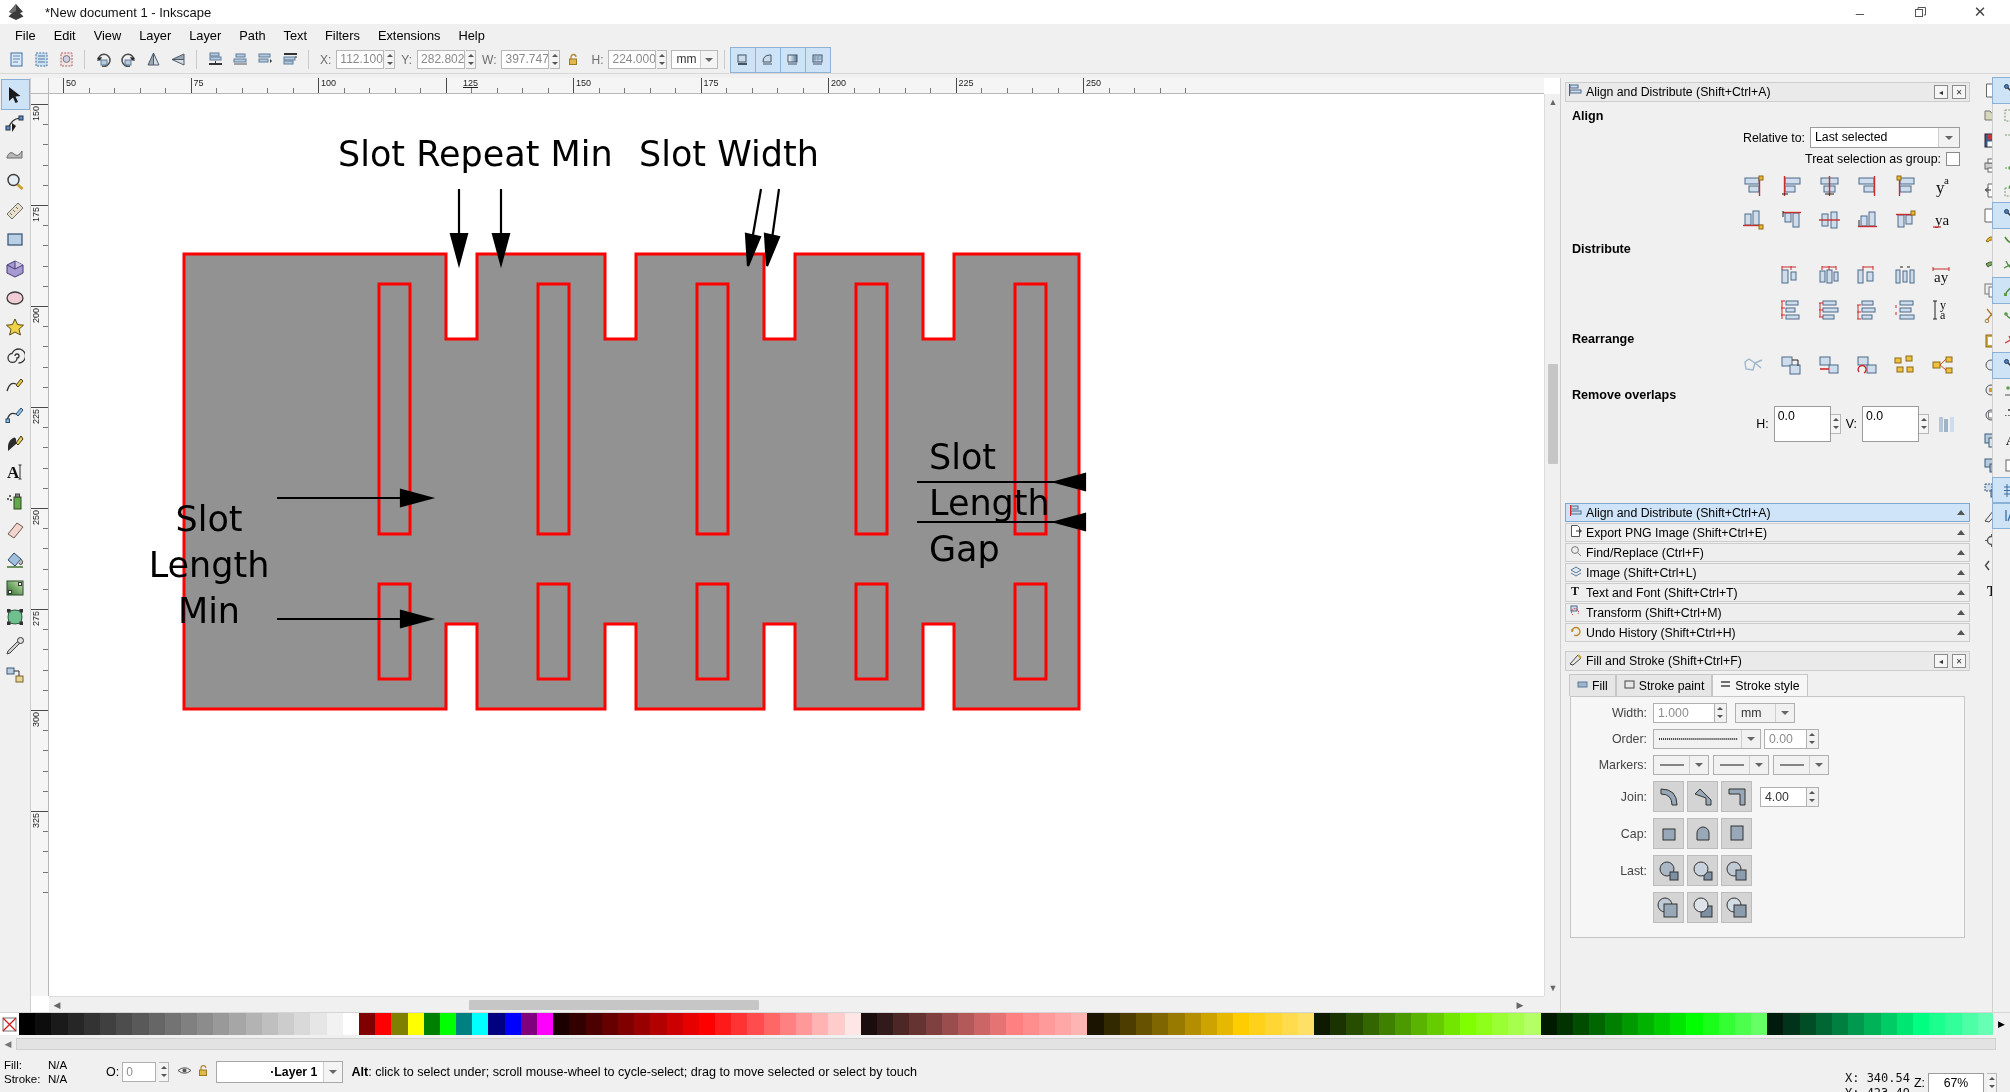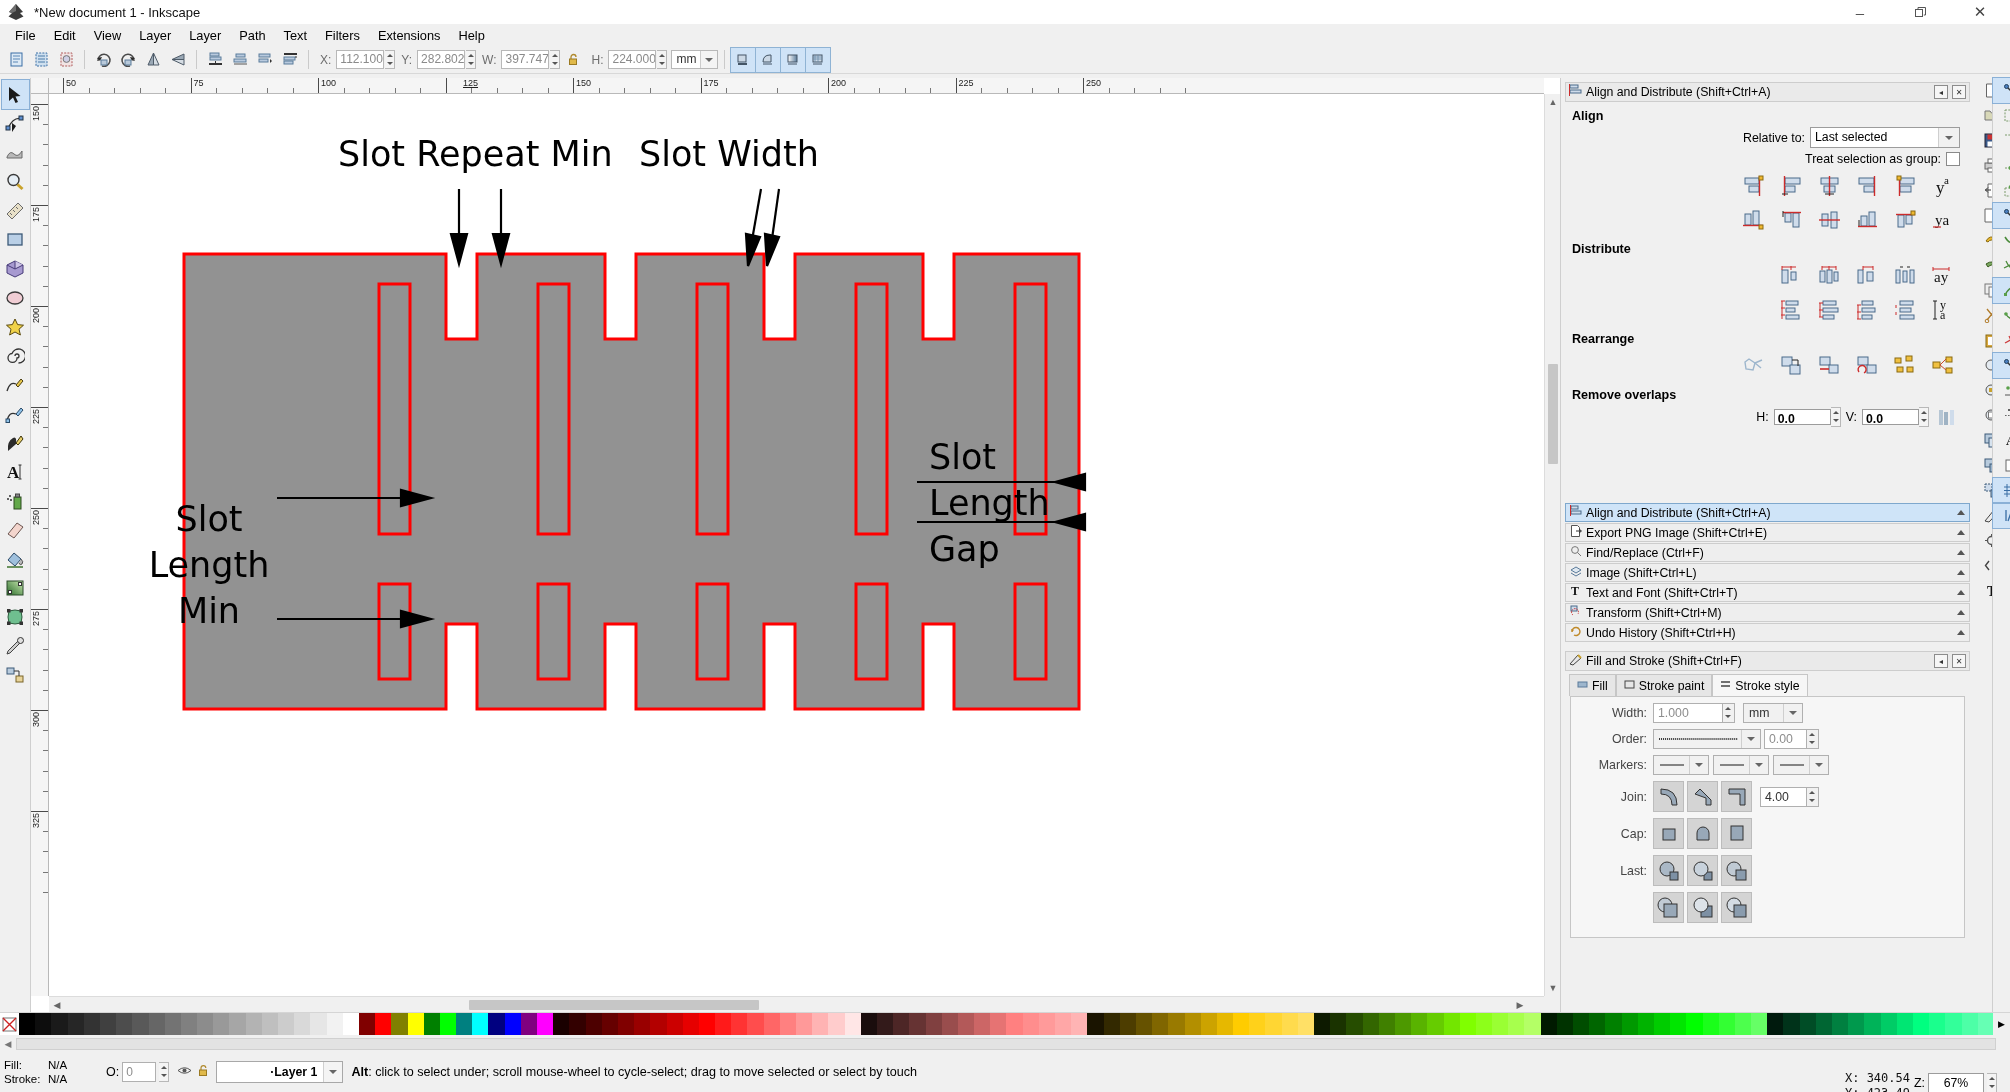--- a/index.html
+++ b/index.html
@@ -14,21 +14,21 @@
     -webkit-font-smoothing:antialiased;
   }
   .app { position:relative; width:2010px; height:1092px; background:#f0f0f0; }
 
   
   .titlebar {
     position:absolute; left:0; top:0; width:2010px; height:24px;
     background:#ffffff; display:flex; align-items:center;
   }
   .titlebar .tb-icon { width:22px; height:22px; margin-left:5px; flex:none; position:relative; }
-  .tb-title { font-size:13px; margin-left:7px; color:#111; white-space:nowrap;}
+  .tb-title { font-size:13px; margin-left:18px; color:#111; white-space:nowrap;}
   .winbtns { position:absolute; right:0; top:0; height:24px; display:flex; }
   .winbtn { width:60px; height:24px; display:flex; align-items:center; justify-content:center;
             font-size:15px; color:#555; }
   .winbtn.close { color:#444; }
 
   
   .menubar {
     position:absolute; left:0; top:24px; width:2010px; height:22px;
     background:#f0f0f0; display:flex; align-items:center; padding-left:6px;
   }
@@ -115,22 +115,22 @@
   .row { display:flex; align-items:center; justify-content:flex-end; padding-right:10px; gap:5px; margin-bottom:4px;}
   .row label { font-size:12.4px; }
   .combo { display:flex; height:21px; border:1px solid #9c9c9c; background:#fff; width:150px; }
   .combo .val { flex:1; font-size:12.3px; padding:0 4px; line-height:19px; white-space:nowrap; overflow:hidden;}
   .combo .arw { width:21px; background:#f1f1f1; border-left:1px solid #cfcfcf;
      display:flex; align-items:center; justify-content:center; }
   .chk { width:14px; height:14px; border:1px solid #8a8a8a; background:#fff; }
   .iconrow { display:flex; justify-content:flex-end; padding-right:8px; gap:2px; margin-bottom:3px; }
   .ibtn { width:36px; height:31px; display:flex; align-items:center; justify-content:center; }
   .smallnum { display:flex; align-items:center; }
-  .numbox { height:16px; width:57px; border:1px solid #9c9c9c; background:#fff;
-     font-size:12.3px; padding:0 3px; line-height:18px;font-weight:bold; }
+  .numbox { height:36px; width:57px; border:1px solid #9c9c9c; background:#fff;
+     font-size:12.3px; padding:0 3px; line-height:18px; }
 
   .dlglist { position:absolute; left:4px; right:4px; }
   .dlgrow { height:19px; background:#eeeeee; border:1px solid #cdcdcd; margin-bottom:1px;
      display:flex; align-items:center; padding:0 4px; font-size:12.3px; gap:4px; }
   .dlgrow.active { background:#cfe4f8; border-color:#7fa8cd; }
   .dlgrow .nm { flex:1; white-space:nowrap; }
   .caretup { width:0;height:0;border-left:4px solid transparent;border-right:4px solid transparent;border-bottom:5px solid #555; }
 
   
   .tabs { display:flex; gap:0; padding:3px 0 0 4px; }
@@ -1124,21 +1124,21 @@
           <span><svg width="11" height="11" viewBox="0 0 11 11">
                 <path d="M1 3h9M1 7h9" stroke="#444" stroke-width="1.3"></path>
               </svg></span>
           <span>Stroke style</span>
         </div>
       </div>
 
       <div class="fsbody">
         <div class="fsrow">
           <span class="fslab">Width:</span>
-          <span class="fsfield" style="width:70px">1.000</span>
+          <span class="fsfield" style="width:62px">1.000</span>
           <span class="fsmini">
               <i></i>
               <i></i>
             </span>
           <span class="fscombo" style="margin-left:8px;width:60px">
             <span class="v">mm</span>
             <span class="a" style="margin-left:auto">
                 <i class="cav"></i>
               </span>
           </span>

